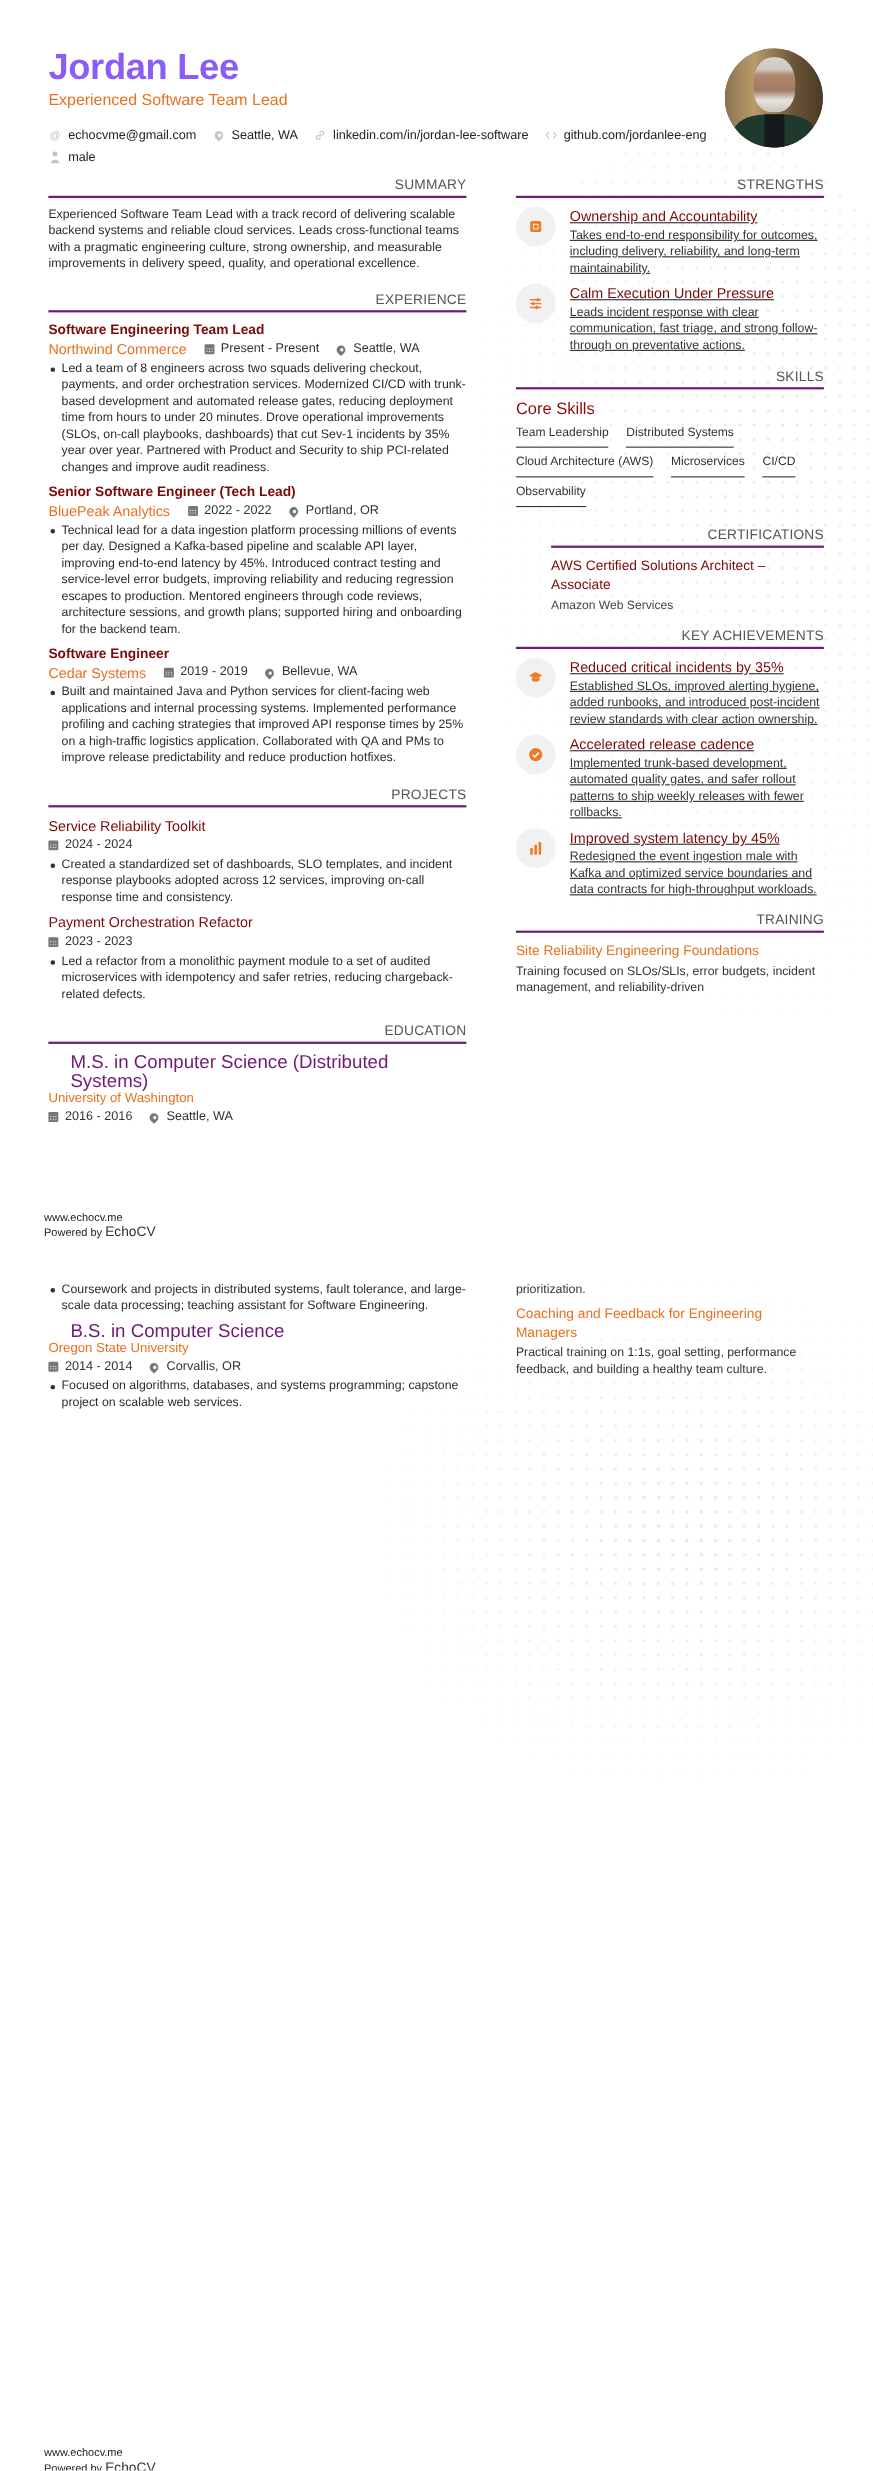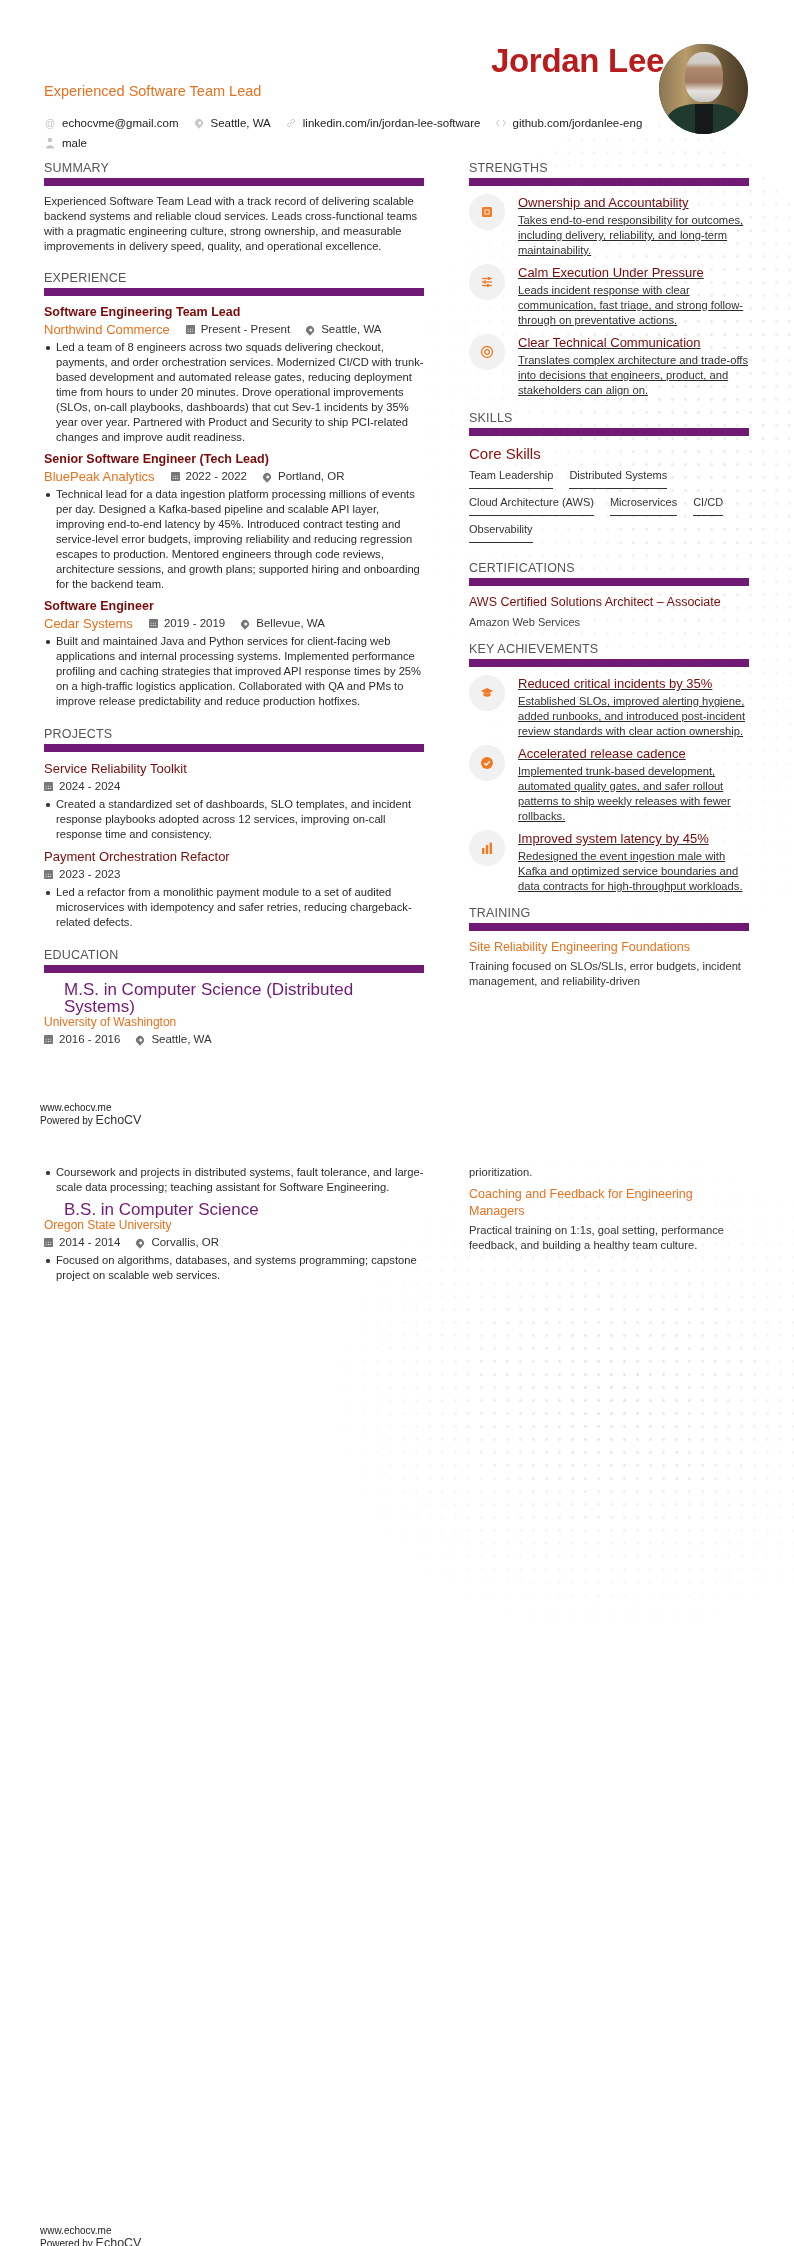--- a/index.html
+++ b/index.html
@@ -16,36 +16,36 @@
     background-image: radial-gradient(circle, rgba(200,200,200,0.55) 1.2px, transparent 1.6px);
     background-size: 13px 13px;
     -webkit-mask-image: radial-gradient(ellipse at 60% 45%, rgba(0,0,0,0.9) 0%, rgba(0,0,0,0) 62%);
     mask-image: radial-gradient(ellipse at 60% 45%, rgba(0,0,0,0.9) 0%, rgba(0,0,0,0) 62%); }
 
   .page { position: absolute; left: 0; width: 794px; }
   .page1 { top: 0; height: 1123px; }
   .page2 { top: 1123px; height: 1123px; padding-left: 19px; }
 
   .header { position: absolute; left: 44px; top: 42px; width: 620px; }
-  .name { font-size: 33px; font-weight: bold; color: #b91c1c; letter-spacing: -0.3px; line-height: 38px; text-align: right; }
+  .name { font-size: 33px; font-weight: bold; color: #8b5cf6; letter-spacing: -0.3px; line-height: 38px; }
   .title { font-size: 14.5px; color: #e8711f; margin-top: 2px; line-height: 18px; }
   .contacts { display: flex; flex-wrap: wrap; margin-top: 16px; font-size: 11.5px; color: #222; row-gap: 6px; }
   .contact { display: flex; align-items: center; margin-right: 14px; height: 14px; }
   .contact .ic { width: 12px; height: 12px; margin-right: 6px; display: inline-flex; align-items: center; justify-content: center; color: #c5c5c5; font-size: 10px; }
   .avatar { position: absolute; left: 659px; top: 44px; width: 89px; height: 90px; border-radius: 50%; overflow: hidden;
     background: radial-gradient(ellipse at 50% 32%, #d9d4cc 0%, #bfb6ab 14%, #6f5f4c 30%, #3a3328 55%, #1f2a24 75%, #17221c 100%); }
   .avatar .bg { position: absolute; inset: 0; background: linear-gradient(90deg, #8a7451 0%, #b89c6a 30%, #6a5538 70%, #4a3a26 100%); }
   .avatar .head { position: absolute; left: 26px; top: 8px; width: 38px; height: 50px; border-radius: 45% 45% 42% 42%; background: linear-gradient(180deg, #d5d3cf 0%, #cfcac4 22%, #b08a70 32%, #a07a60 60%, #e6e3de 78%, #c9c6c1 100%); }
   .avatar .body { position: absolute; left: 8px; top: 60px; width: 74px; height: 40px; border-radius: 40% 40% 0 0; background: #1f3a2c; }
   .avatar .shirt { position: absolute; left: 36px; top: 60px; width: 18px; height: 30px; background: #15191b; }
 
   .col-left { position: absolute; left: 44px; width: 380px; }
   .col-right { position: absolute; left: 469px; width: 280px; }
 
-  .sec-h { font-size: 12.5px; color: #555; text-transform: uppercase; letter-spacing: 0.2px; padding-bottom: 3px; border-bottom: 8px solid #701a75; margin-bottom: 8px; line-height: 14px; }
+  .sec-h { font-size: 12.5px; color: #555; text-transform: uppercase; letter-spacing: 0.2px; padding-bottom: 3px; border-bottom: 2px solid #701a75; margin-bottom: 8px; line-height: 14px; text-align: right; }
   .para { font-size: 11.2px; line-height: 15px; color: #2b2b2b; }
 
   .job-title { font-size: 12.5px; font-weight: bold; color: #7a0b0b; line-height: 16px; }
   .job-meta { display: flex; align-items: center; font-size: 11.5px; line-height: 17px; margin-top: 1px; }
   .company { font-size: 13px; color: #e8711f; margin-right: 16px; }
   .meta-item { display: inline-flex; align-items: center; color: #333; margin-right: 16px; }
   .cal { display: inline-block; width: 9px; height: 9px; margin-right: 6px; background: #777; position: relative; border-radius: 1px; }
   .cal::after { content: ""; position: absolute; left: 1px; right: 1px; top: 3px; bottom: 1px; background-image: radial-gradient(circle, #fff 0.5px, transparent 0.8px); background-size: 2.3px 2.3px; }
   .pin { display: inline-block; width: 8px; height: 8px; margin-right: 7px; background: #777; border-radius: 50% 50% 50% 0; transform: rotate(-45deg); position: relative; }
   .pin::after { content: ""; position: absolute; left: 2.5px; top: 2.5px; width: 3px; height: 3px; background: #fff; border-radius: 50%; }
@@ -275,48 +275,36 @@
                 <rect x="4" y="5.5" width="1.8" height="3"></rect>
                 <rect x="7" y="9" width="1.8" height="3"></rect>
               </g>
             </svg>
         </div>
         <div class="icon-body">
           <div class="icon-title">Calm Execution Under Pressure</div>
           <div class="icon-desc">Leads incident response with clear communication, fast triage, and strong follow-through on preventative actions.</div>
         </div>
       </div>
-      <div class="icon-item">
-        <div class="icon-circle">
-          <svg width="14" height="14" viewBox="0 0 14 14">
-              <circle cx="7" cy="7" r="5.5" stroke="#f07a25" stroke-width="1.3" fill="none"></circle>
-              <circle cx="7" cy="7" r="2.3" stroke="#f07a25" stroke-width="1.3" fill="none"></circle>
-            </svg>
-        </div>
-        <div class="icon-body">
-          <div class="icon-title">Clear Technical Communication</div>
-          <div class="icon-desc">Translates complex architecture and trade-offs into decisions that engineers, product, and stakeholders can align on.</div>
-        </div>
-      </div>
     </div>
 
     <div style="margin-top:13px;">
       <div class="sec-h">Skills</div>
       <div class="skill-group">Core Skills</div>
       <div class="skill-tags">
         <span class="skill-tag">Team Leadership</span>
         <span class="skill-tag">Distributed Systems</span>
         <span class="skill-tag">Cloud Architecture (AWS)</span>
         <span class="skill-tag">Microservices</span>
         <span class="skill-tag">CI/CD</span>
         <span class="skill-tag">Observability</span>
       </div>
     </div>
 
-    <div style="margin-top:12px;">
+    <div style="margin-top:12px;margin-left:32px;">
       <div class="sec-h">Certifications</div>
       <div>
         <div class="cert-title">AWS Certified Solutions Architect – Associate</div>
         <div class="cert-issuer">Amazon Web Services</div>
       </div>
     </div>
 
     <div style="margin-top:12px;">
       <div class="sec-h">Key Achievements</div>
       <div class="icon-item">

